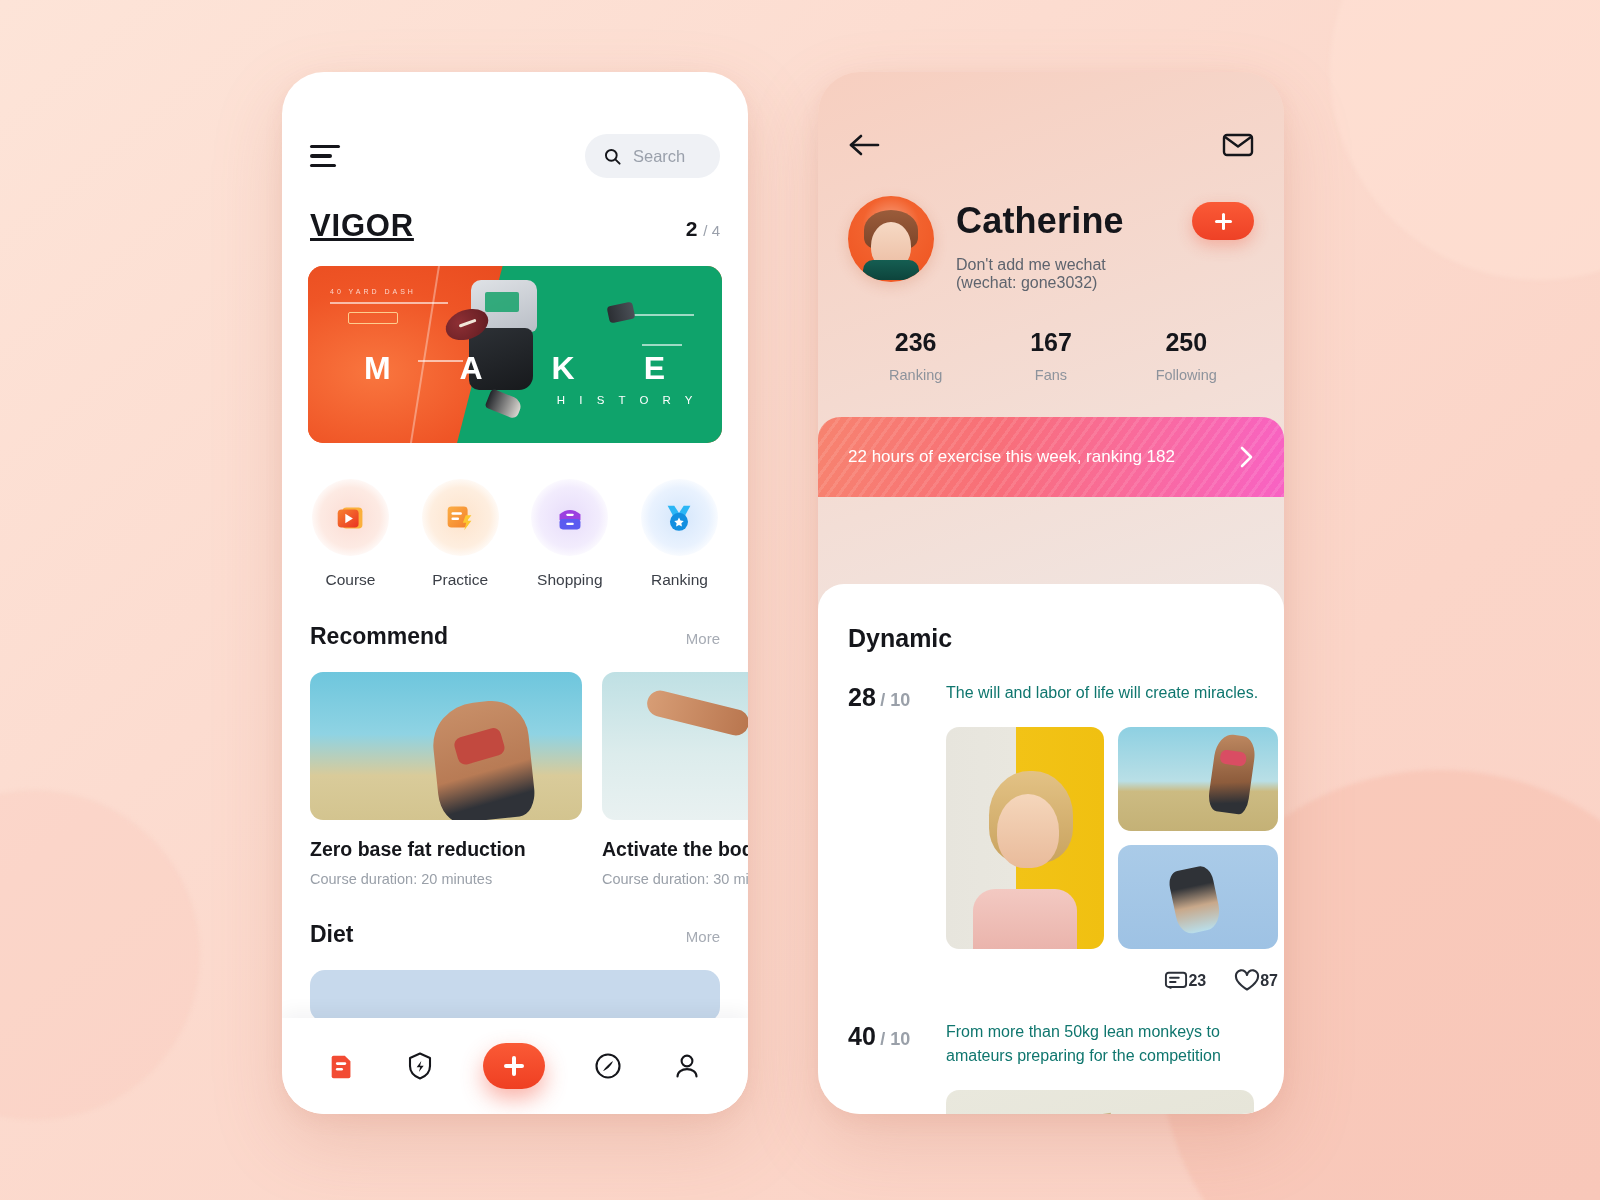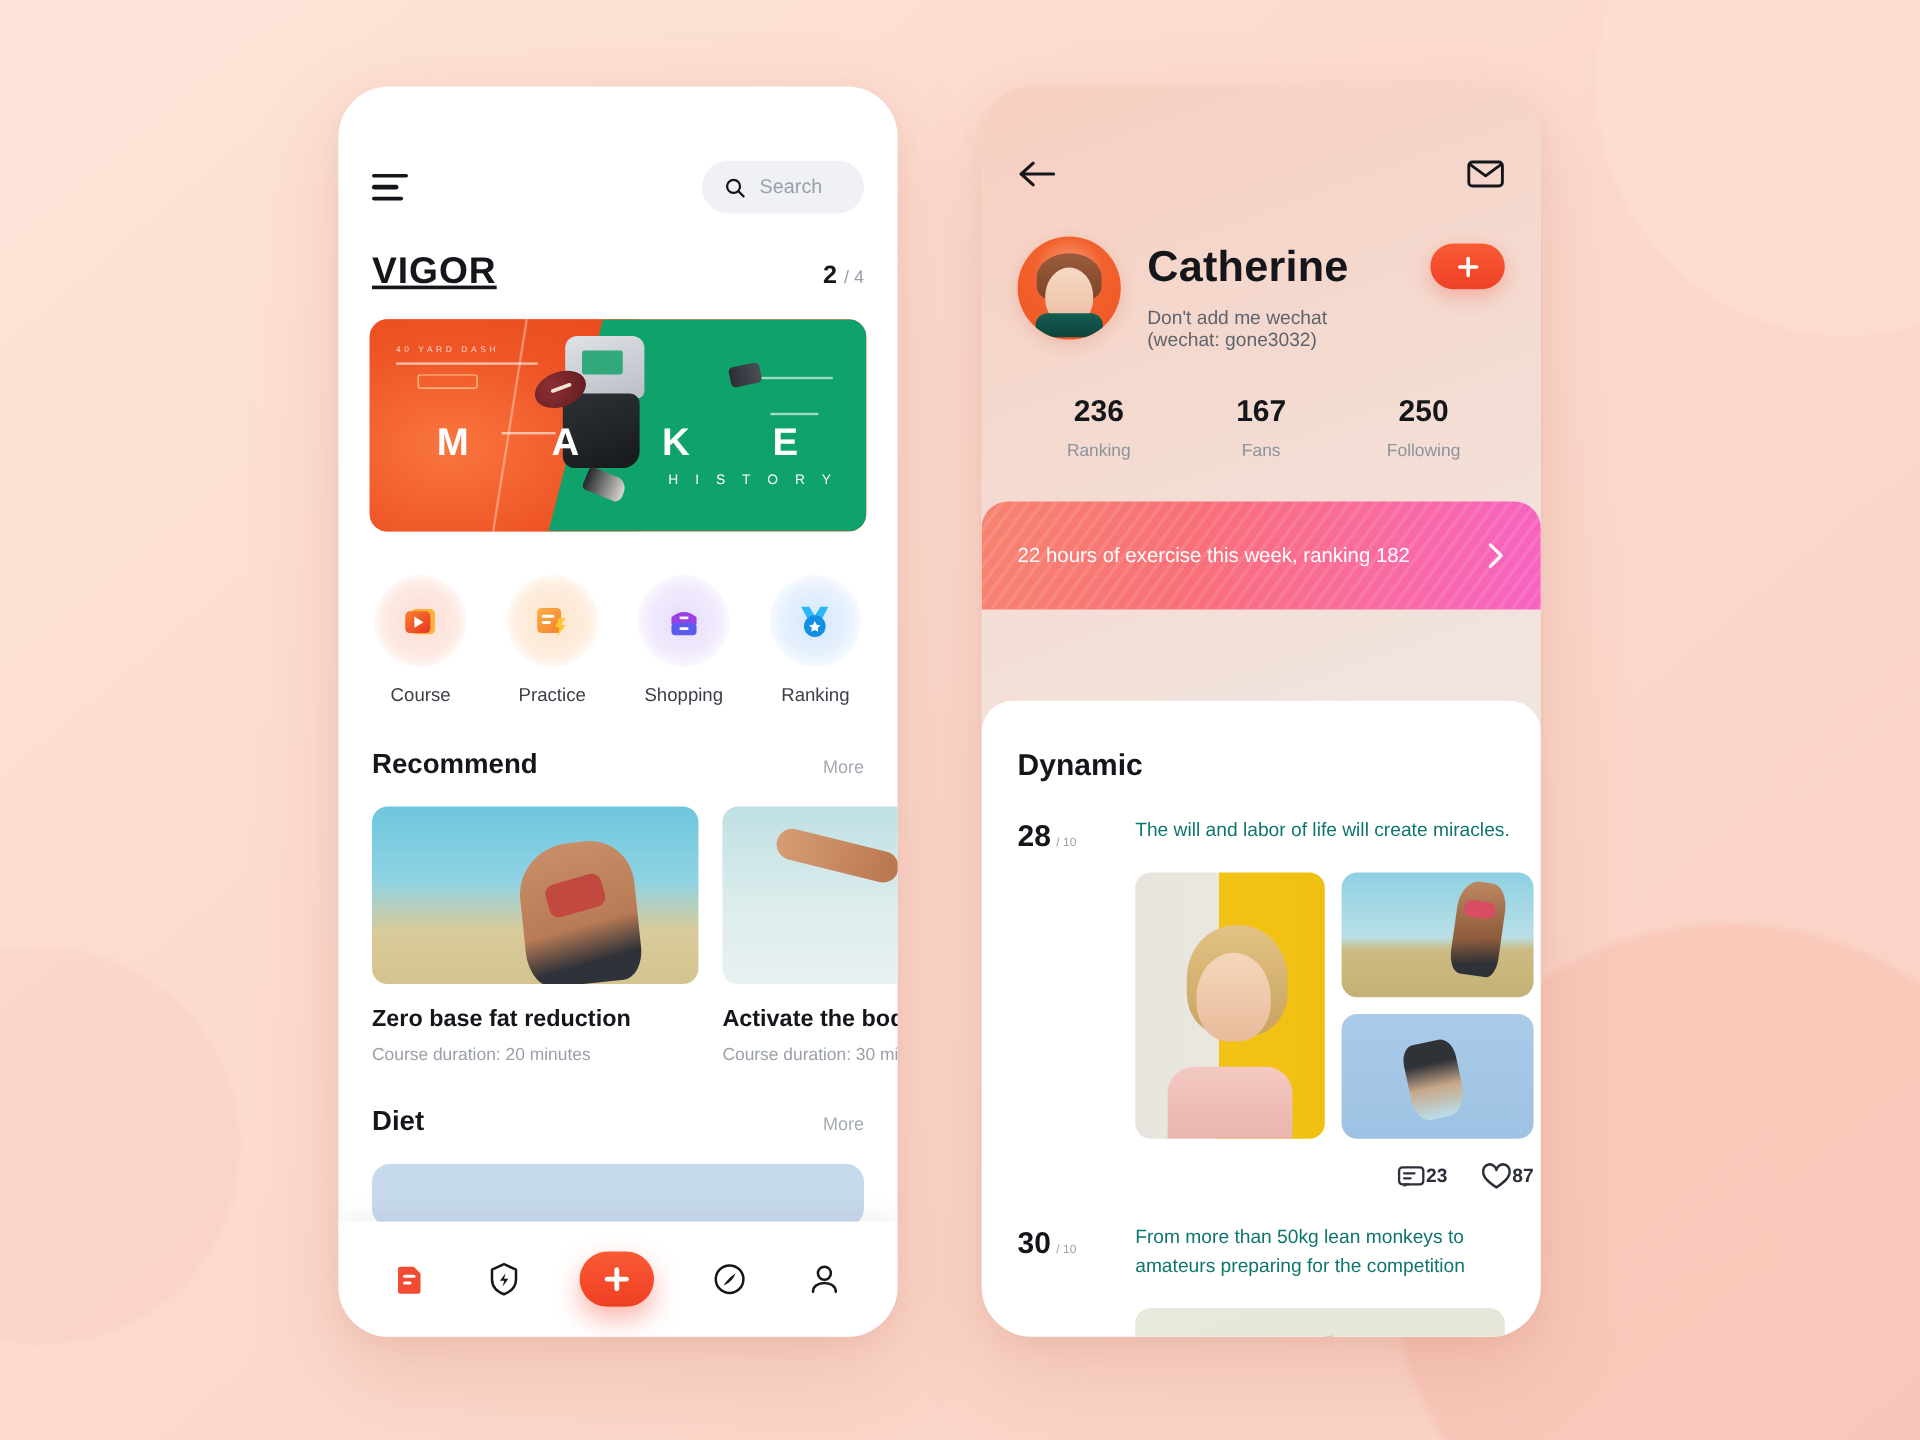--- a/index.html
+++ b/index.html
@@ -243,42 +243,42 @@
   .add-pill:before, .add-pill:after { content:''; position: absolute; background:#fff; border-radius:2px; }
   .add-pill:before { width: 17px; height: 3px; }
   .add-pill:after  { width: 3px; height: 17px; }
 
   .stats { display: flex; padding: 36px 30px 0 30px; }
   .stat { flex: 1; text-align: center; }
   .stat-v { font-size: 25px; font-weight: 800; color: #15161b; }
   .stat-l { font-size: 14.5px; color: #8d939c; margin-top: 10px; }
 
   .weekbar {
-    margin: 34px 0 0 0; height: 90px;
+    margin: 34px 0 0 0; height: 80px;
     background: linear-gradient(100deg,#f7836f 0%,#f86f78 38%,#f96b9a 66%,#f862c4 100%);
     border-radius: 22px 22px 0 0;
     display: flex; align-items: center; justify-content: space-between;
     padding: 0 30px; cursor: pointer; position: relative; overflow: hidden;
   }
   .weekbar:before {
     content:''; position:absolute; inset:0;
     background: repeating-linear-gradient(-54deg, rgba(255,255,255,.10) 0 3px, rgba(255,255,255,0) 3px 9px);
   }
   .week-txt { color: #fff; font-size: 17px; position: relative; }
 
   .dyn-sheet {
     position: absolute; left: 0; right: 0; bottom: 0; top: 512px;
     background: #fff; border-radius: 26px 26px 0 0; padding: 40px 30px 0 30px;
     overflow: hidden;
   }
   .dyn-title { font-size: 25px; font-weight: 800; color: #15161b; }
   .post { margin-top: 28px; display: flex; gap: 22px; }
   .post-date { flex: none; width: 76px; padding-top: 2px; }
   .pd-day { font-size: 25px; font-weight: 800; color: #15161b; }
-  .pd-mon { font-size: 10px; color: #9aa0a9; font-weight: 400; }
+  .pd-mon { font-size: 18px; color: #9aa0a9; font-weight: 700; }
   .post-body { flex: 1; }
   .post-text { font-size: 16px; color: #0f766e; line-height: 1.5; }
   .gallery { display: flex; gap: 14px; margin-top: 22px; }
   .g-big {
     width: 158px; height: 222px; border-radius: 13px; overflow: hidden; position: relative;
     background: linear-gradient(90deg,#e7e5dd 0%,#e9e7df 44%,#f2c316 44%, #f0c011 100%);
   }
   .g-big-face {
     position: absolute; left: 52%; top: 30%; transform: translateX(-50%);
     width: 62px; height: 74px; border-radius: 50% 50% 44% 44%;
@@ -599,21 +599,21 @@
               <path d="M13 20.5 C13 20.5 2 14 2 7.8 A5.4 5.4 0 0 1 13 6 A5.4 5.4 0 0 1 24 7.8 C24 14 13 20.5 13 20.5z" stroke-linejoin="round"></path>
             </svg>
             <span class="eng-n">87</span>
           </div>
         </div>
       </div>
     </div>
 
     <div class="post">
       <div class="post-date">
-        <span class="pd-day">30</span>
+        <span class="pd-day">40</span>
         <span class="pd-mon">/ 10</span>
       </div>
       <div class="post-body">
         <div class="post-text">From more than 50kg lean monkeys to amateurs preparing for the competition</div>
       </div>
     </div>
 
     <div class="post2-img">
       <div class="p2-frame"></div>
     </div>

